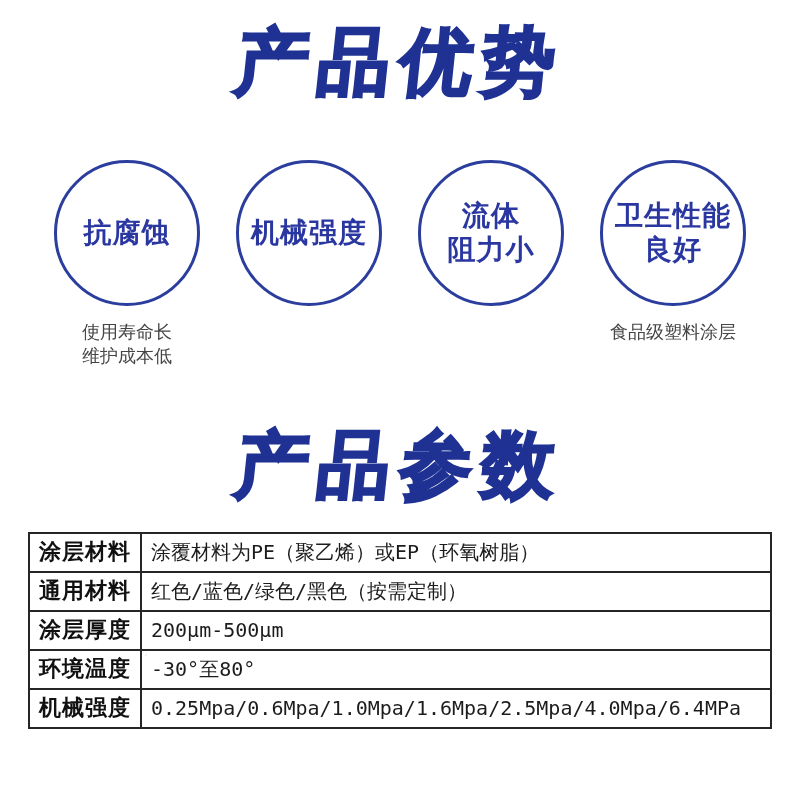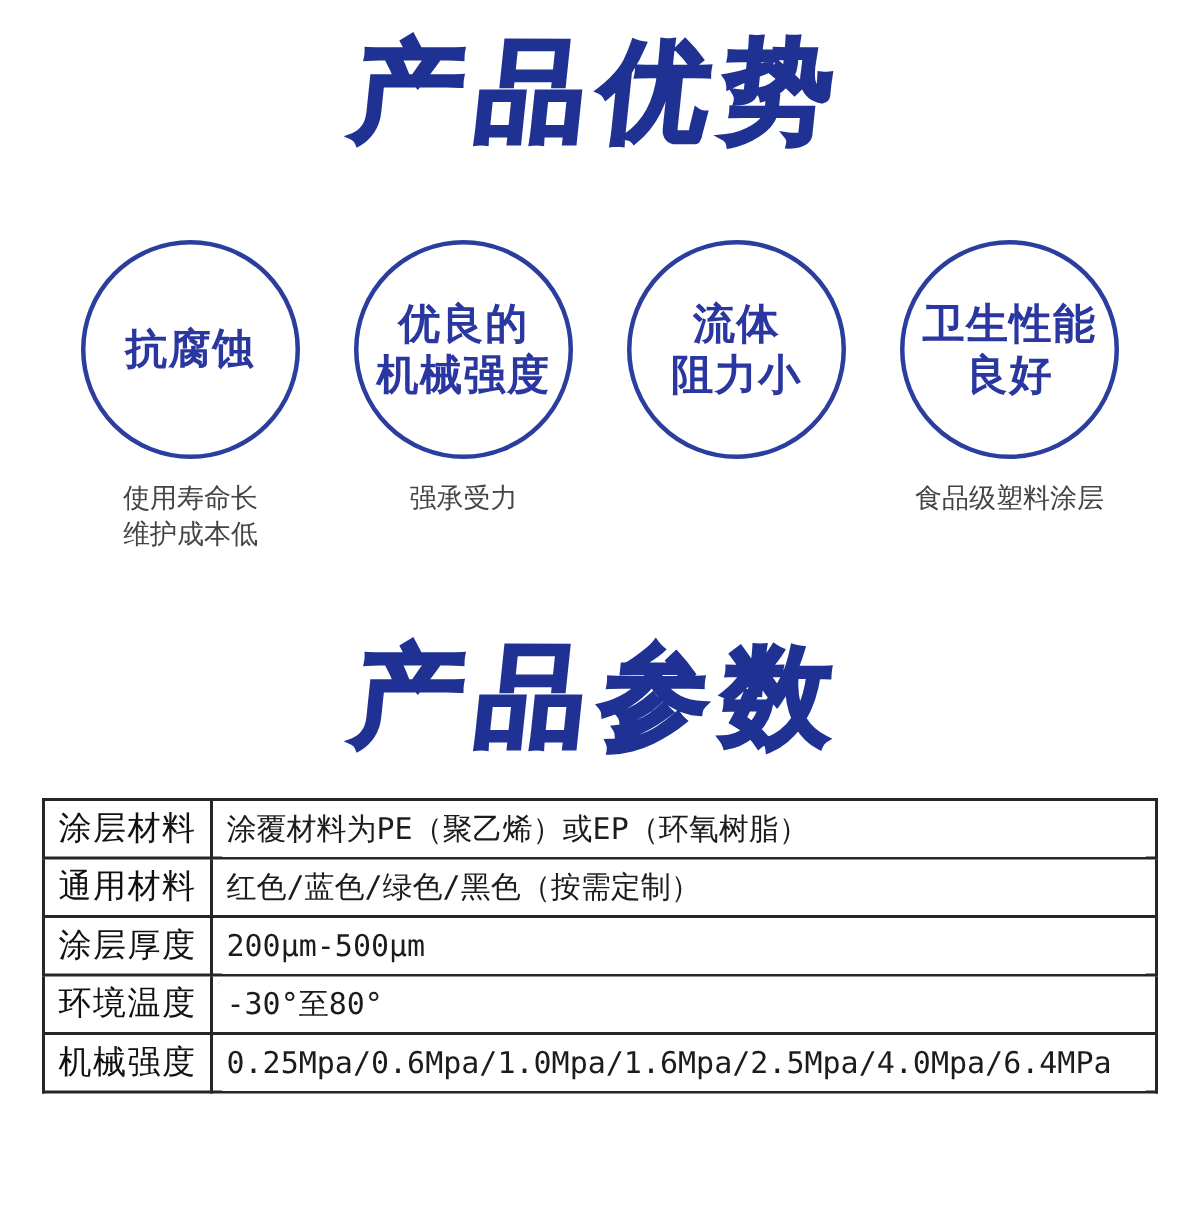--- a/index.html
+++ b/index.html
@@ -71,21 +71,21 @@
   }
   .param-table td {
     border: 2px solid #262626;
     height: 39px;
     vertical-align: middle;
     background: #ffffff;
   }
   .param-label {
     width: 112px;
     text-align: center;
-    font-weight: normal;
+    font-weight: bold;
     font-size: 22px;
     color: #111111;
     letter-spacing: 1px;
   }
   .param-value {
     padding-left: 9px;
     font-family: "DejaVu Sans Mono", monospace;
     font-size: 20px;
     color: #1c1c1c;
     white-space: pre;
@@ -114,26 +114,21 @@
       <span></span>
     </div>
     <div class="adv-caption">
       <span>使用寿命长</span>
       <span>维护成本低</span>
     </div>
   </div>
 
   <div class="adv-item">
     <div class="adv-circle">
-      <span>优良的</span>
       <span>机械强度</span>
-    </div>
-    <div class="adv-caption">
-      <span>强承受力</span>
-      <span></span>
     </div>
   </div>
 
   <div class="adv-item">
     <div class="adv-circle">
       <span>流体</span>
       <span>阻力小</span>
     </div>
   </div>
 

